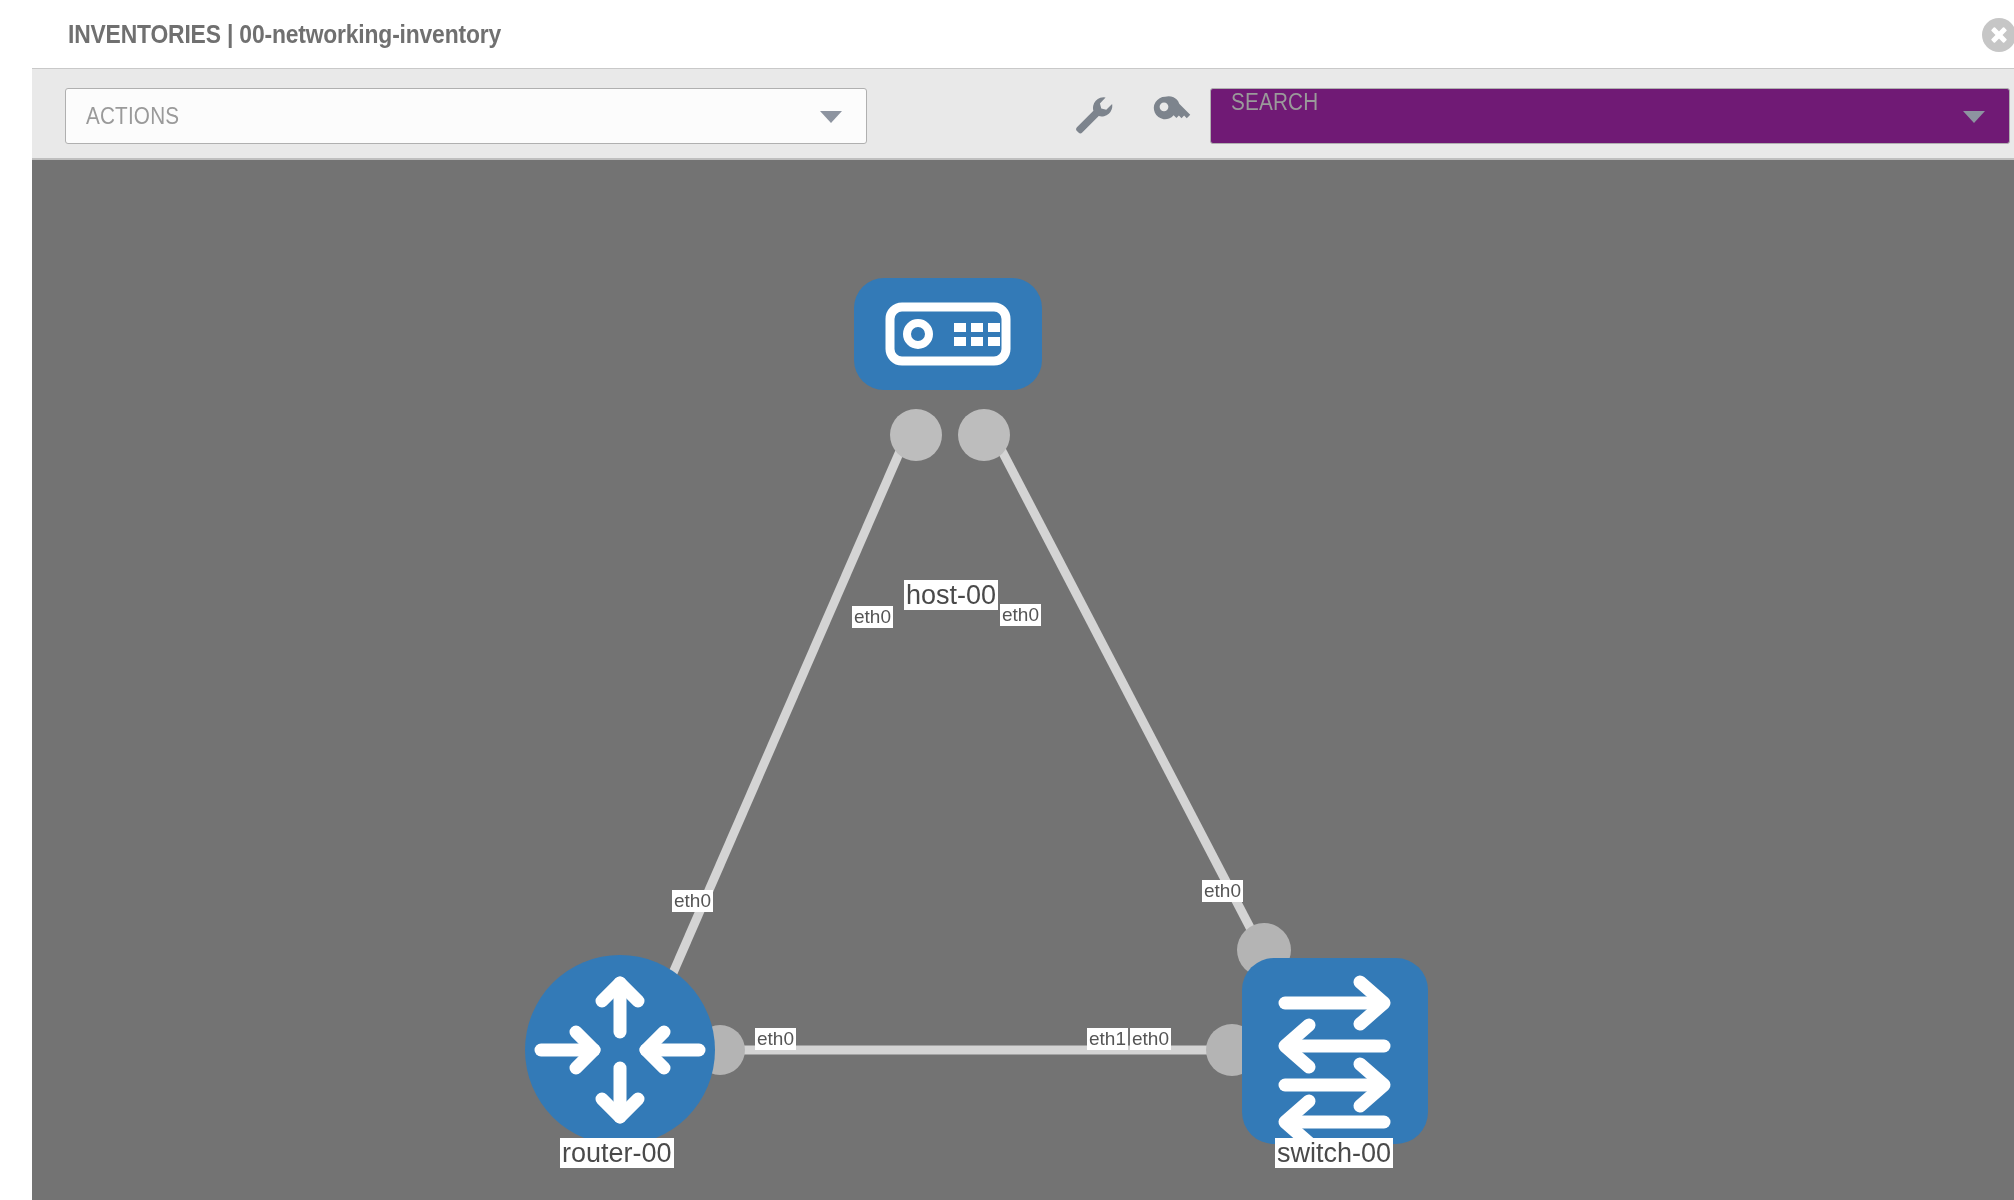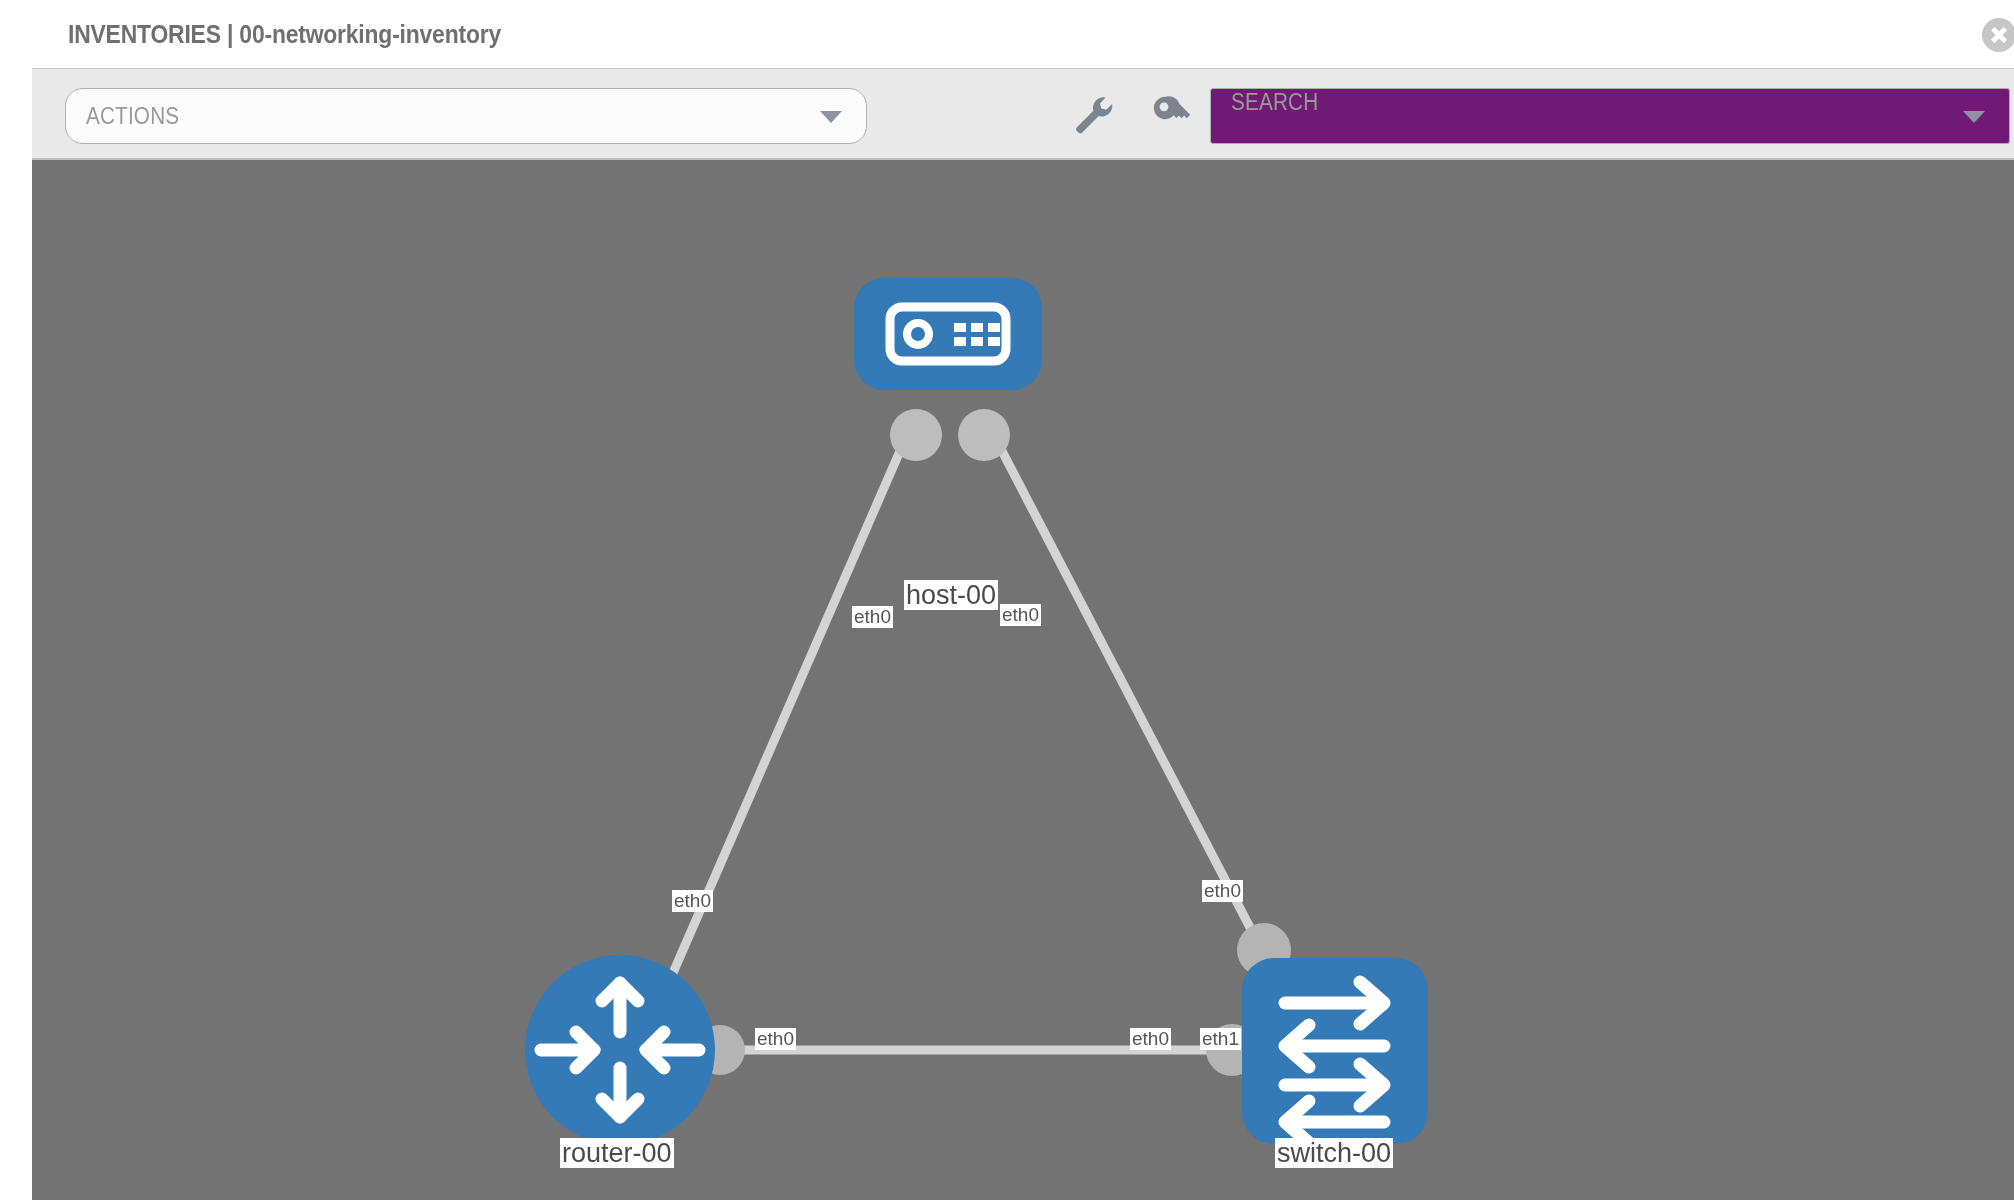--- a/index.html
+++ b/index.html
@@ -69,21 +69,21 @@
     display: flex;
     align-items: center;
   }
 
   .actions-select {
     position: absolute;
     left: 33px; top: 19px;
     width: 802px; height: 56px;
     background: #fcfcfc;
     border: 1px solid #b0b0b0;
-    border-radius: 18px;
+    border-radius: 3px;
     display: flex;
     align-items: center;
     cursor: pointer;
   }
   .actions-select .label {
     margin-left: 20px;
     font-size: 23px;
     color: #9a9a9a;
     letter-spacing: 0.2px;
     transform: scaleX(0.9);
@@ -281,16 +281,16 @@
     <div class="node-label" style="left:1243px; top:978px;text-align:center;">switch-00</div>
 
     <div class="iface-label" style="left:820px; top:446px;">eth0</div>
     <div class="iface-label" style="left:968px; top:444px;">eth0</div>
 
     <div class="iface-label" style="left:640px; top:730px;">eth0</div>
     <div class="iface-label" style="left:1170px; top:720px;">eth0</div>
 
     <div class="iface-label" style="left:723px; top:868px;">eth0</div>
     <div class="iface-label" style="left:1098px; top:868px; z-index:1;">eth0</div>
-    <div class="iface-label" style="left:1168px; top:868px; z-index:2;">eth1</div>
+    <div class="iface-label" style="left:1055px; top:868px; z-index:2;">eth1</div>
 
   </div>
 </div>
 
 </body></html>

